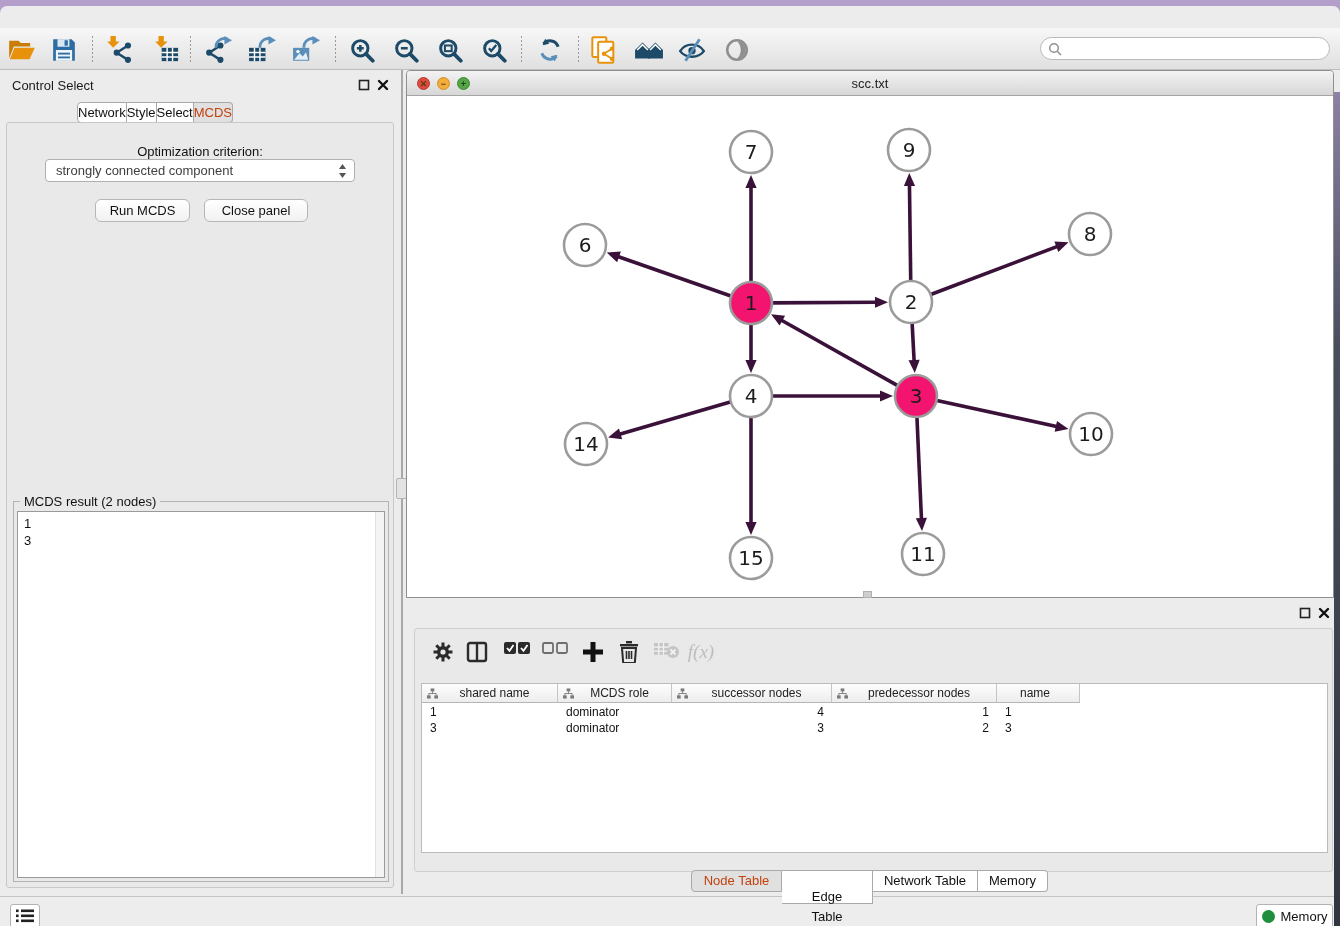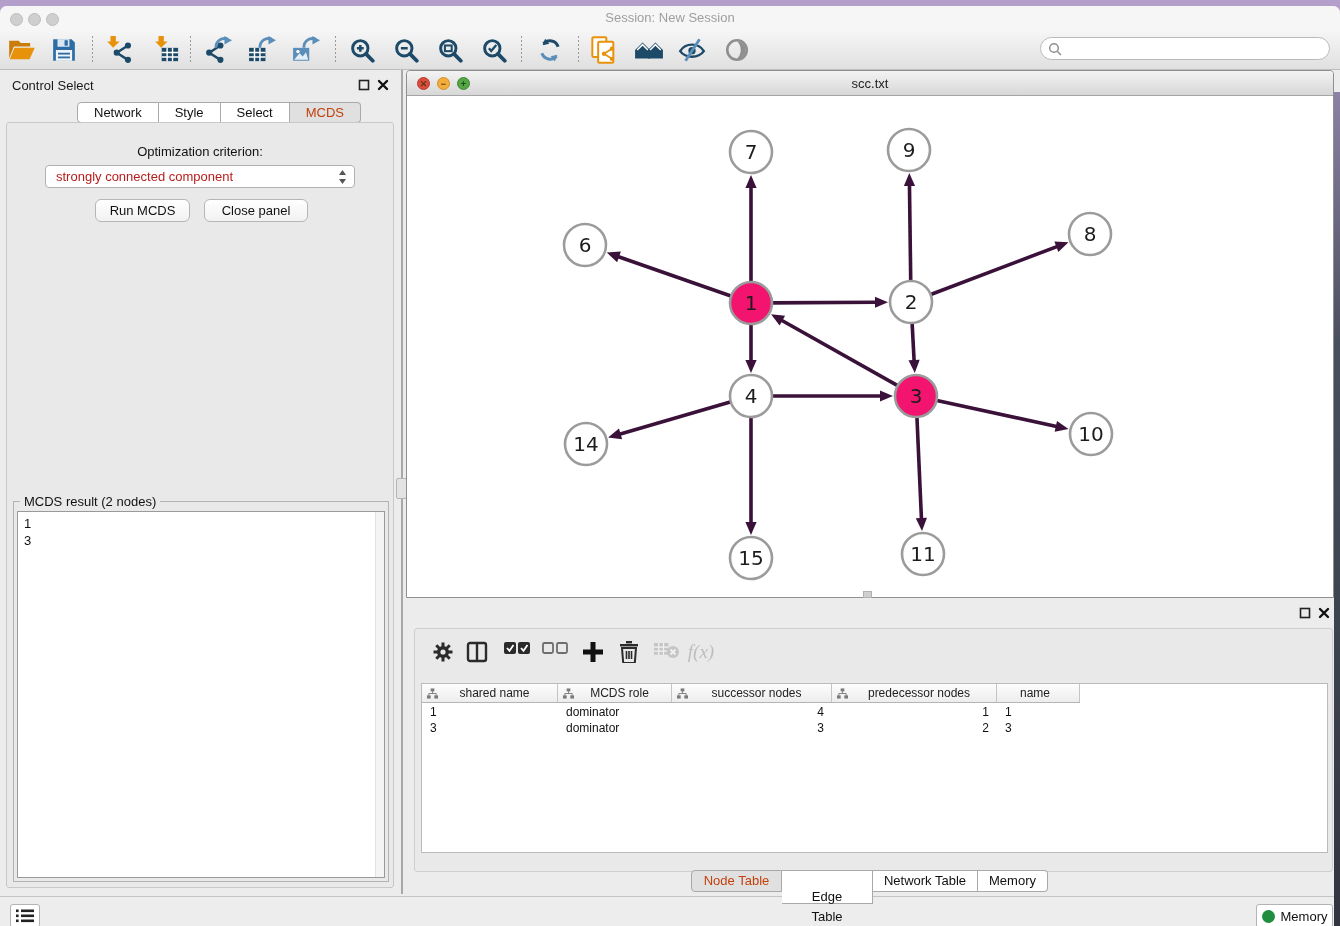--- a/index.html
+++ b/index.html
@@ -28,30 +28,30 @@
   #search-box { position:absolute; left:1040px; top:9px; width:290px; height:23px; background:#fff;
     border:1px solid #b9b9b9; border-radius:12px; }
   #search-box svg { position:absolute; left:7px; top:4px; }
   #search-input { position:absolute; left:26px; top:1px; width:256px; height:19px; border:none; outline:none;
     font-size:13px; background:transparent; }
 
   
   #cp-title { position:absolute; left:12px; top:72px; font-size:13px; color:#1a1a1a; }
   .panel-btns { display:flex; gap:7px; align-items:center; }
   #cp-tabs { position:absolute; left:77px; top:96px; height:21px; display:flex; }
-  .tab { height:21px; font-size:13px; line-height:19px; padding:0 16px; text-align:center;
+  .tab { height:21px; font-size:13px; line-height:19px; padding:0 0; text-align:center;
     background:#fff; border:1px solid #a9a9a9; border-left:none; color:#111; cursor:default; }
   .tab:first-child { border-left:1px solid #a9a9a9; border-radius:4px 0 0 4px; }
   .tab:last-child { border-radius:0 4px 4px 0; }
   .tab.selected { background:#e0e0e0; color:#c2410c; }
   #cp-body { position:absolute; left:6px; top:116px; width:388px; height:766px;
     background:#e9e9e9; border:1px solid #c8c8c8; border-radius:3px; }
   #opt-label { position:absolute; left:0; width:100%; top:21px; text-align:center; font-size:13px; color:#111; }
-  #opt-select { position:absolute; left:38px; top:42px; width:310px; height:23px; background:#fff;
-    border:1px solid #b0b0b0; border-radius:4px; font-size:13px; color:#b91c1c; line-height:21px; padding-left:10px; }
+  #opt-select { position:absolute; left:38px; top:36px; width:310px; height:23px; background:#fff;
+    border:1px solid #b0b0b0; border-radius:4px; font-size:13px; color:#404040; line-height:21px; padding-left:10px; }
   #opt-stepper { position:absolute; right:7px; top:3px; }
   .btn { position:absolute; top:76px; height:23px; background:linear-gradient(#ffffff,#f1f1f1);
     border:1px solid #b6b6b6; border-radius:6px; font-size:13px; color:#111; text-align:center; line-height:21px; }
   #result-group { position:absolute; left:6px; top:378px; width:376px; height:381px; border:1px solid #b3b3b3; }
   #result-title { position:absolute; left:6px; top:-8px; background:#e9e9e9; padding:0 4px; font-size:13px; color:#111; }
   #result-area { position:absolute; left:3px; top:9px; right:3px; bottom:3px; background:#fff; border:1px solid #9a9a9a; }
   #result-scroll { position:absolute; right:0; top:0; width:9px; height:100%; background:#f4f4f4; border-left:1px solid #e2e2e2; }
   #result-lines { position:absolute; left:6px; top:3px; font-size:13px; line-height:17px; color:#111; }
 
   
@@ -101,26 +101,20 @@
     font-size:13px; color:#111; }
   #memory-dot { width:13px; height:13px; border-radius:50%; background:#1f8e3d; }
 
   svg { display:block; }
 </style>
 </head>
 <body>
 
 <div id="main-window">
 
-  <div id="titlebar">
-    <div class="traffic-gray" style="left:10px"></div>
-    <div class="traffic-gray" style="left:28px"></div>
-    <div class="traffic-gray" style="left:46px"></div>
-    <div id="title-text">Session: New Session</div>
-  </div>
 
   <div id="toolbar">
     <div id="toolbar-icons">
         <div class="tb-icon" style="left: 5px;">
           <svg width="28" height="26" viewBox="0 0 24 22">
             <path d="M1 3 h8 l2 2 h8 v3 H5 L1 18 Z" fill="#c97c08"></path>
             <path d="M5.5 9 H23 L18.5 19 H1.5 Z" fill="#e8920c"></path>
           </svg>
         </div>
         <div class="tb-icon" style="left: 47px;">

